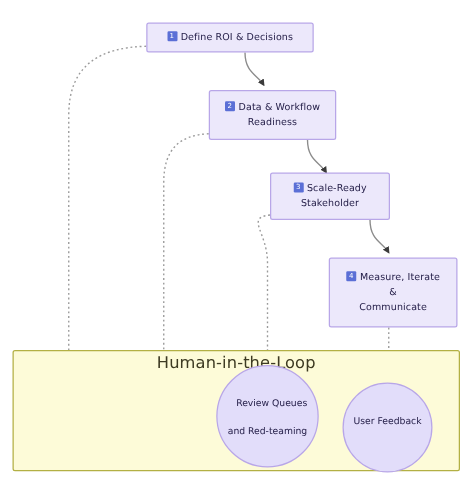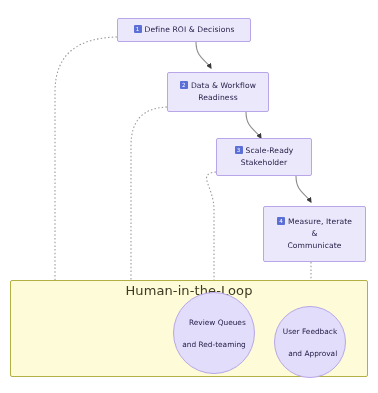--- a/index.html
+++ b/index.html
@@ -168,17 +168,16 @@
   <div class="node-circle" style="left:173px; top:292px; width:82px; height:82px;text-align:right;">
     <span>
       <span>Review Queues</span><br>
       <span>and Red-teaming</span>
     </span>
   </div>
 
   <div class="node-circle" style="left:274px; top:306px; width:72px; height:72px;text-align:right;">
     <span>
       <span>User Feedback</span><br>
-      <span>and Approval</span>
     </span>
   </div>
 
 </div>
 
 </body></html>

